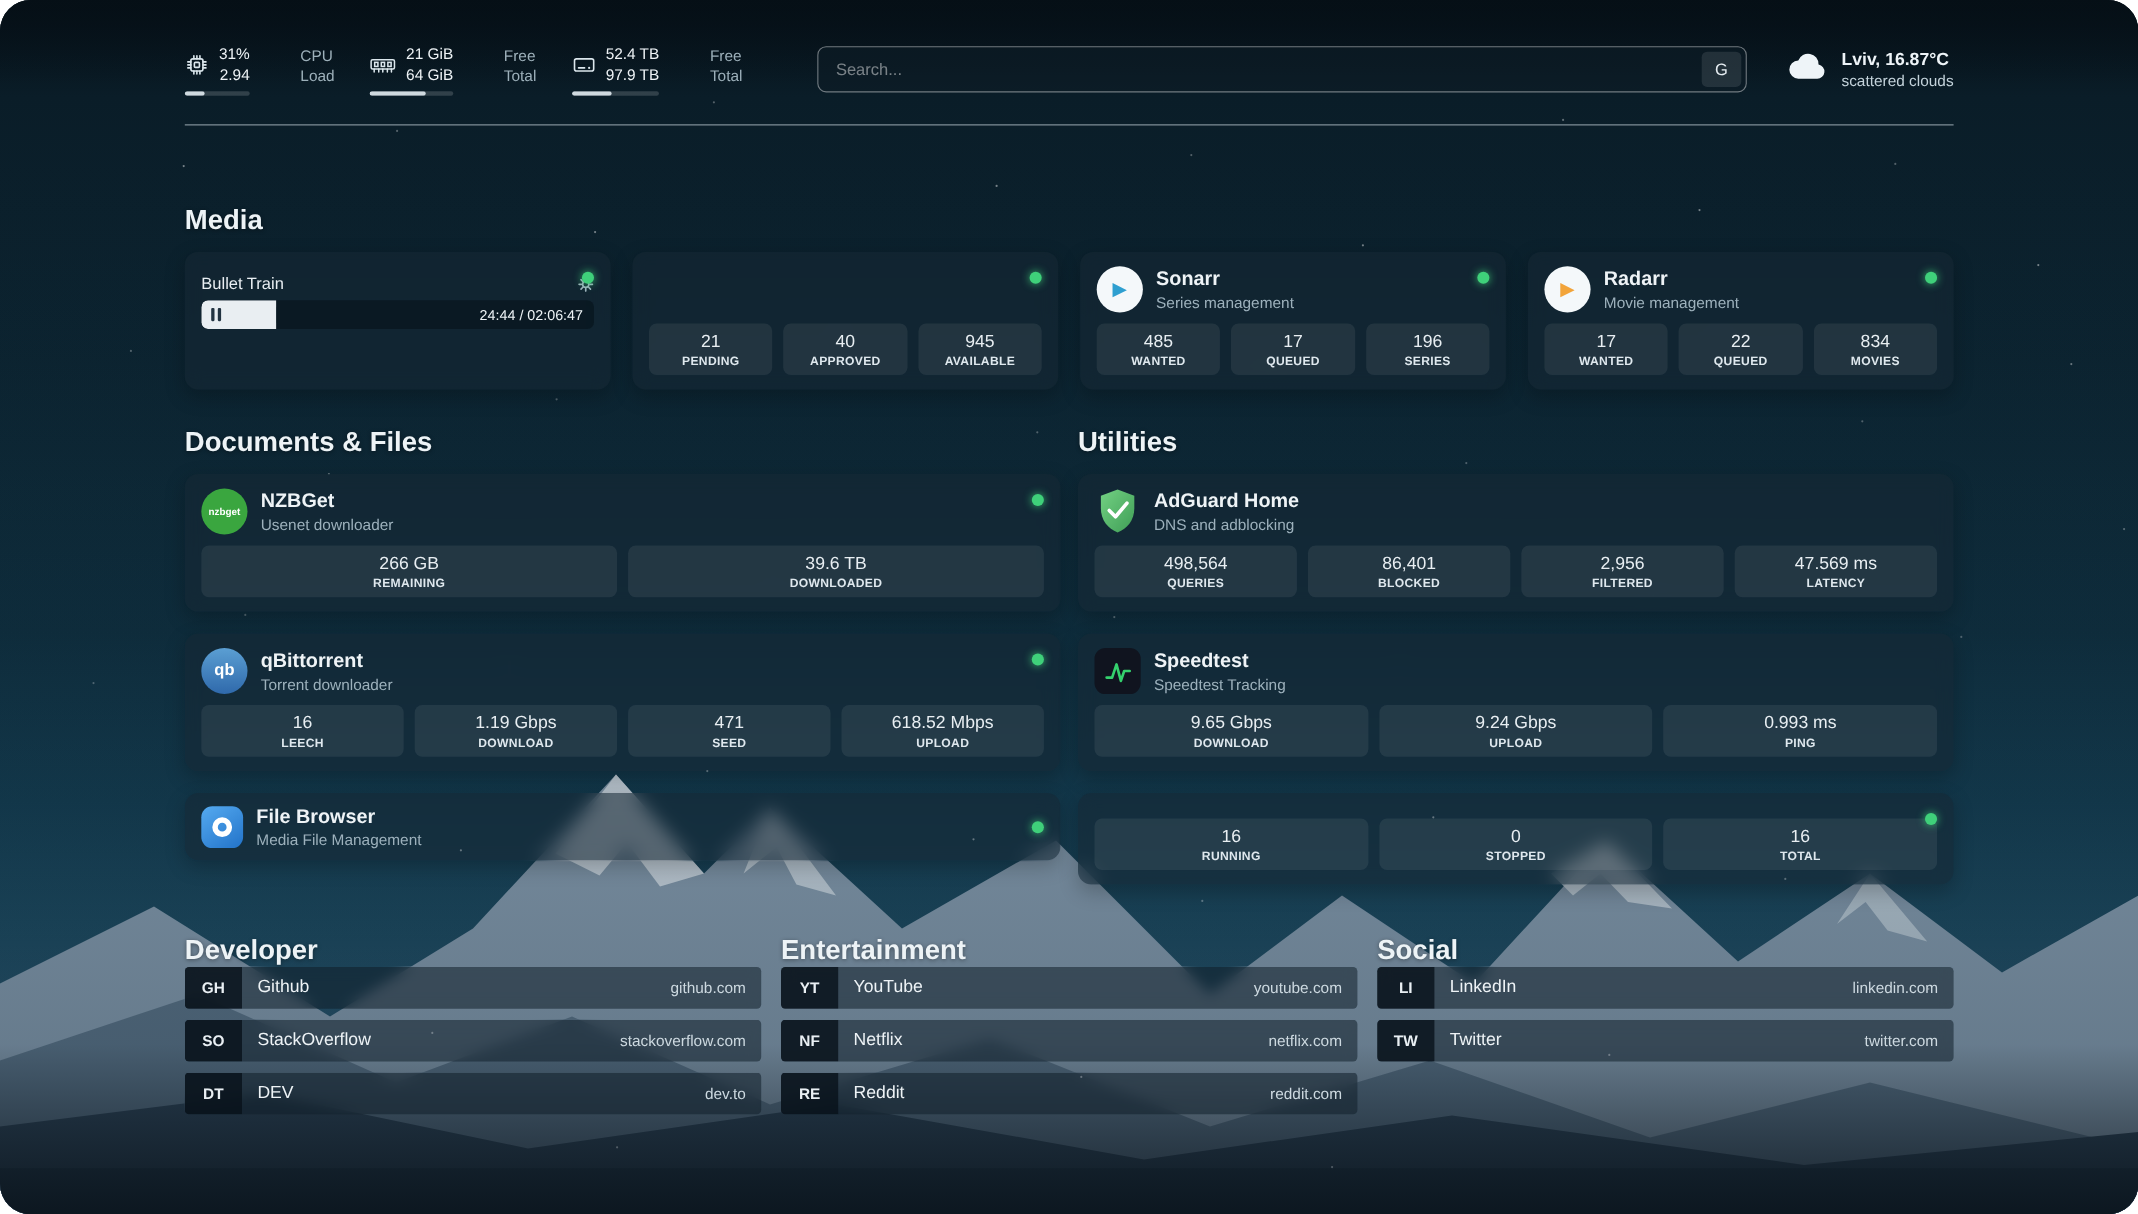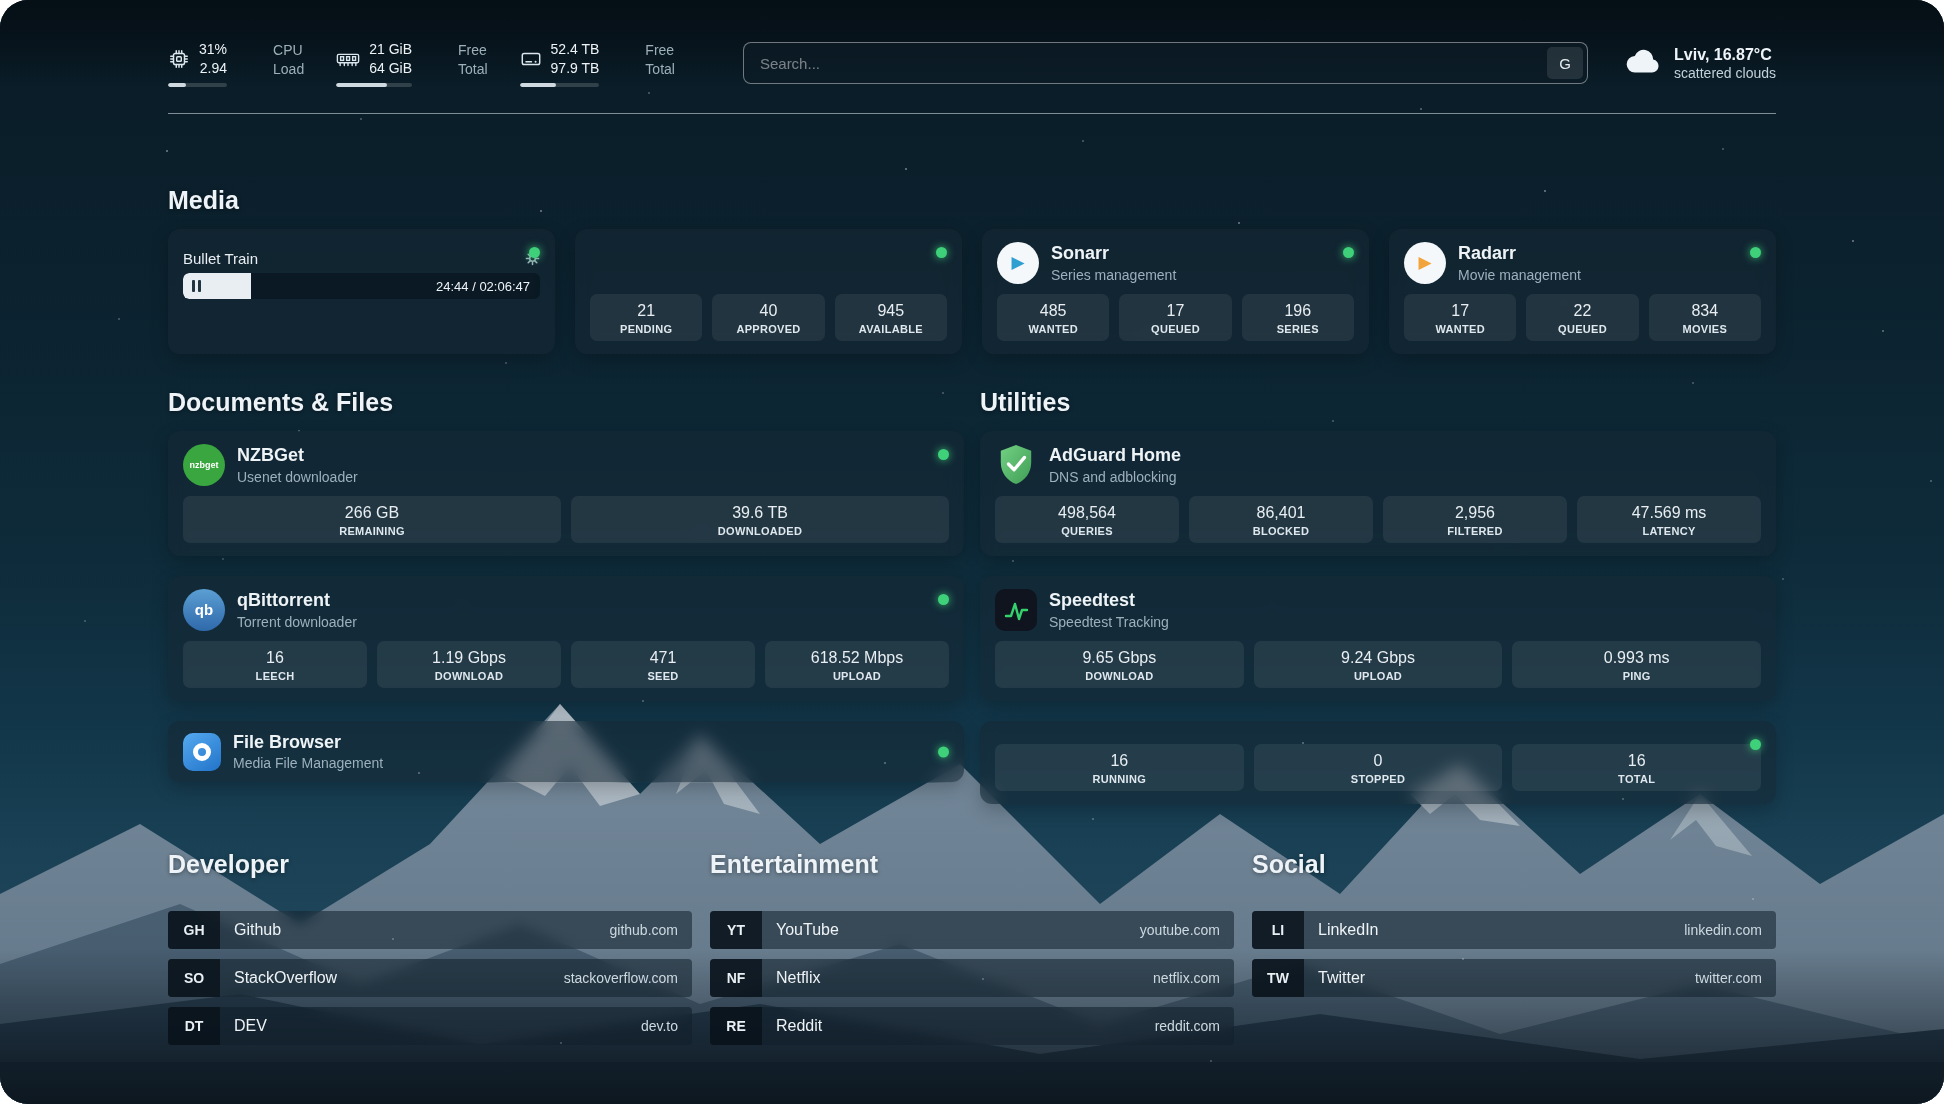--- a/index.html
+++ b/index.html
@@ -122,21 +122,21 @@
   .ic-qbittorrent { background:linear-gradient(180deg,#5b9fd3,#2f69ab); }
   .qb-text { color:#fff; font-weight:700; font-size:15px; }
   .ic-filebrowser { border-radius:10px; background:linear-gradient(145deg,#55aaf0,#2273c9); }
   .fb-ring { width:18px; height:18px; border-radius:50%; border:5px solid #fff; }
   .ic-adguard { background:transparent; border-radius:0; overflow:visible; }
   .ic-speedtest { border-radius:10px; background:#10141f; }
   .ic-portainer { background:transparent; border-radius:6px; overflow:visible; }
 
   
   .bookmarks-grid { display:grid; grid-template-columns:repeat(3,1fr); gap:18px; margin-top:46px; align-items:start; }
-  .bm-rows { display:flex; flex-direction:column; gap:10px; margin-top:32px; }
+  .bm-rows { display:flex; flex-direction:column; gap:10px; margin-top:0; }
   .bm-group .section-title { margin:0; }
   .bm-row { display:flex; align-items:center; height:38px; background:rgba(17,31,41,.55); border-radius:4px;
     overflow:hidden; text-decoration:none; color:inherit; backdrop-filter:blur(6px); cursor:pointer; }
   .bm-abbr { width:52px; align-self:stretch; background:rgba(9,18,26,.8); display:flex; align-items:center;
     justify-content:center; font-size:14px; font-weight:700; color:#e9eff3; flex:none; }
   .bm-name { margin-left:14px; font-size:16px; color:#eef3f6; }
   .bm-url { margin-left:auto; margin-right:14px; font-size:14px; color:#cdd9e0; }
 </style>
 </head>
 <body>

